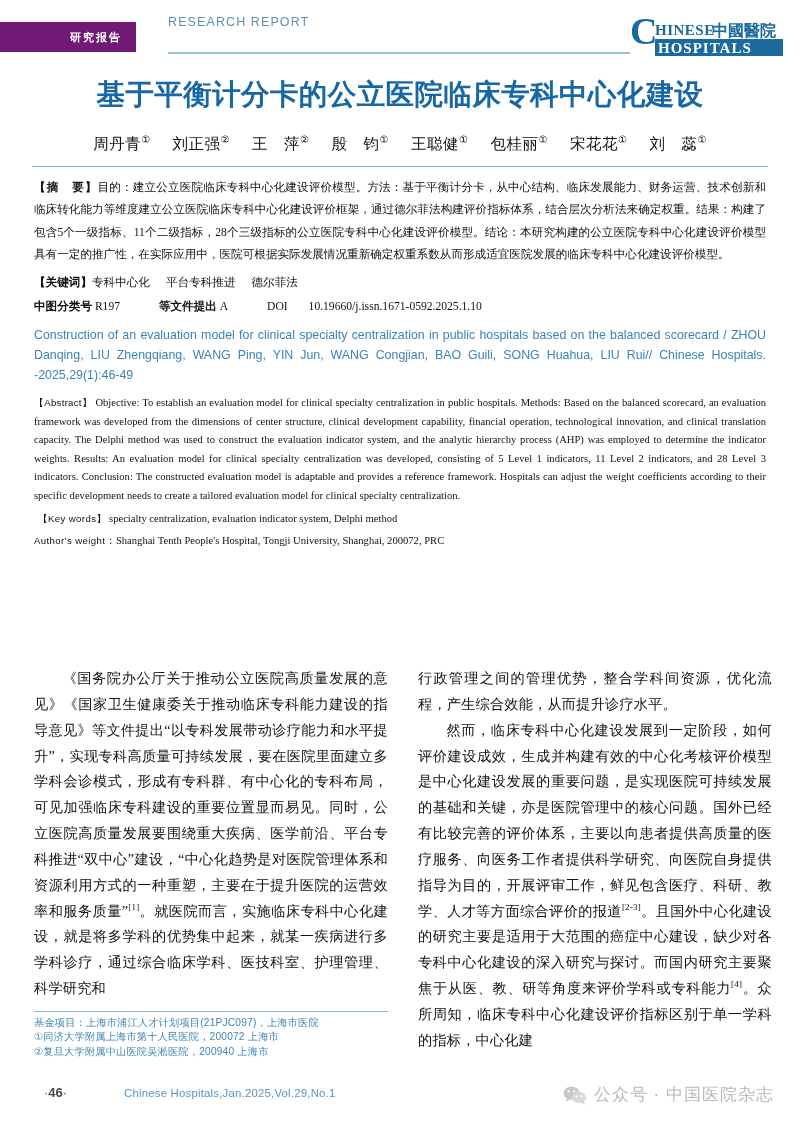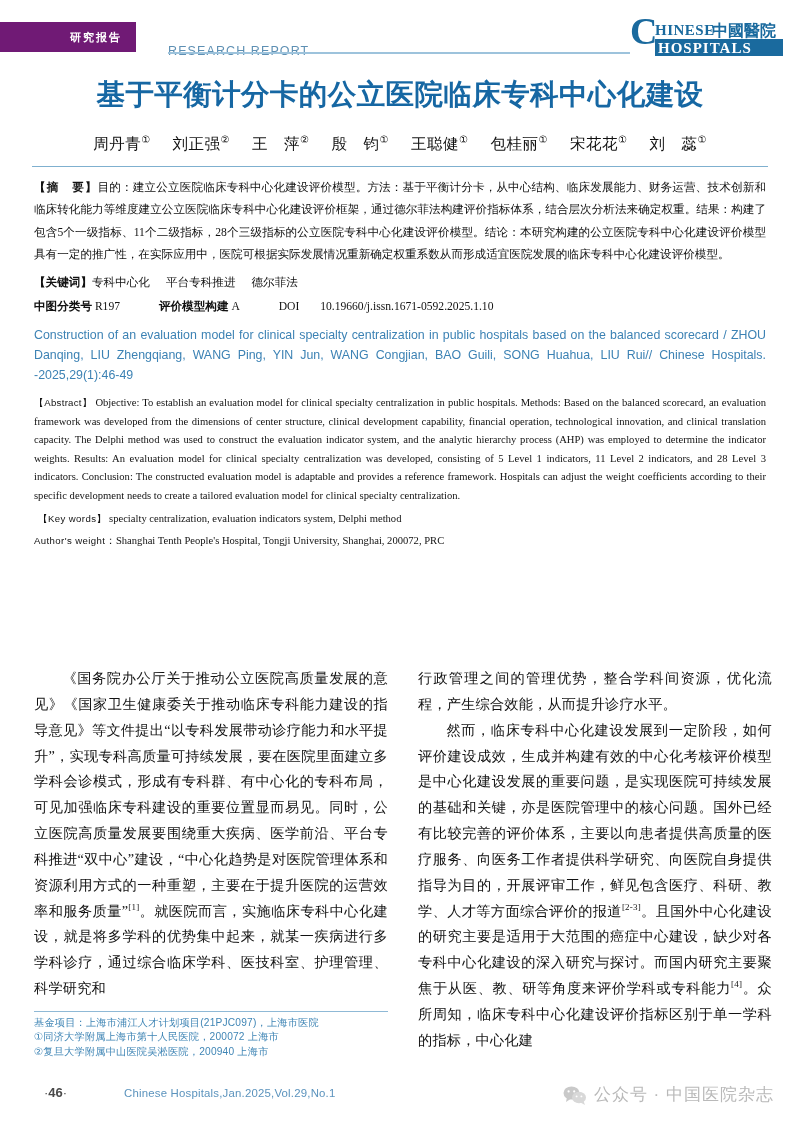--- a/index.html
+++ b/index.html
@@ -35,21 +35,21 @@
     letter-spacing: 2px;
     display: flex;
     align-items: center;
     justify-content: flex-end;
     padding-right: 14px;
     box-sizing: border-box;
   }
   .header-en {
     position: absolute;
     left: 168px;
-    top: 44px;
+    top: 15px;
     font-family: "Liberation Sans", "DejaVu Sans", sans-serif;
     font-size: 12.5px;
     letter-spacing: 1.1px;
     color: #5d8fb3;
   }
   .header-rule {
     position: absolute;
     left: 168px;
     top: 52px;
     width: 462px;
@@ -275,32 +275,32 @@
 <div class="abs-zone">
   <span class="lead">【摘　要】</span><span>目的：建立公立医院临床专科中心化建设评价模型。方法：基于平衡计分卡，从中心结构、临床发展能力、财务运营、技术创新和临床转化能力等维度建立公立医院临床专科中心化建设评价框架，通过德尔菲法构建评价指标体系，结合层次分析法来确定权重。结果：构建了包含5个一级指标、11个二级指标，28个三级指标的公立医院专科中心化建设评价模型。结论：本研究构建的公立医院专科中心化建设评价模型具有一定的推广性，在实际应用中，医院可根据实际发展情况重新确定权重系数从而形成适宜医院发展的临床专科中心化建设评价模型。</span>
 </div>
 
 <div class="kw-line">
   <span class="lead">【关键词】</span><span id="cnkw"><span class="kw">专科中心化</span><span class="kw">平台专科推进</span><span class="kw">德尔菲法</span></span>
 </div>
 
 <div class="cls-line">
   <span><b>中图分类号</b> <span>R197</span></span>
-  <span><b>评价模型构建</b> <span>A</span></span>
+  <span><b>等文件提出</b> <span>A</span></span>
   <span><span>DOI</span> <span>10.19660/j.issn.1671-0592.2025.1.10</span></span>
 </div>
 
 <div class="en-title">Construction of an evaluation model for clinical specialty centralization in public hospitals based on the balanced scorecard / ZHOU Danqing, LIU Zhengqiang, WANG Ping, YIN Jun, WANG Congjian, BAO Guili, SONG Huahua, LIU Rui// Chinese Hospitals. -2025,29(1):46-49</div>
 
 <div class="en-abs">
   <span class="lead">【Abstract】</span> <span>Objective: To establish an evaluation model for clinical specialty centralization in public hospitals. Methods: Based on the balanced scorecard, an evaluation framework was developed from the dimensions of center structure, clinical development capability, financial operation, technological innovation, and clinical translation capacity. The Delphi method was used to construct the evaluation indicator system, and the analytic hierarchy process (AHP) was employed to determine the indicator weights. Results: An evaluation model for clinical specialty centralization was developed, consisting of 5 Level 1 indicators, 11 Level 2 indicators, and 28 Level 3 indicators. Conclusion: The constructed evaluation model is adaptable and provides a reference framework. Hospitals can adjust the weight coefficients according to their specific development needs to create a tailored evaluation model for clinical specialty centralization.</span>
 </div>
 
 <div class="en-kw">
-  <span class="lead">【Key words】</span> <span>specialty centralization, evaluation indicators system, Delphi method</span>
+  <span class="lead">【Key words】</span> <span>specialty centralization, evaluation indicator system, Delphi method</span>
 </div>
 
 <div class="en-addr">
   <span class="lead">Author's weight</span>：<span>Shanghai Tenth People's Hospital, Tongji University, Shanghai, 200072, PRC</span>
 </div>
 
 <div class="body-cols">
 
   <div class="col">
     <p><span>《国务院办公厅关于推动公立医院高质量发展的意见》《国家卫生健康委关于推动临床专科能力建设的指导意见》等文件提出“以专科发展带动诊疗能力和水平提升”，实现专科高质量可持续发展，要在医院里面建立多学科会诊模式，形成有专科群、有中心化的专科布局，可见加强临床专科建设的重要位置显而易见。同时，公立医院高质量发展要围绕重大疾病、医学前沿、平台专科推进“双中心”建设，“中心化趋势是对医院管理体系和资源利用方式的一种重塑，主要在于提升医院的运营效率和服务质量”</span><sup>[1]</sup><span>。就医院而言，实施临床专科中心化建设，就是将多学科的优势集中起来，就某一疾病进行多学科诊疗，通过综合临床学科、医技科室、护理管理、科学研究和</span></p>

